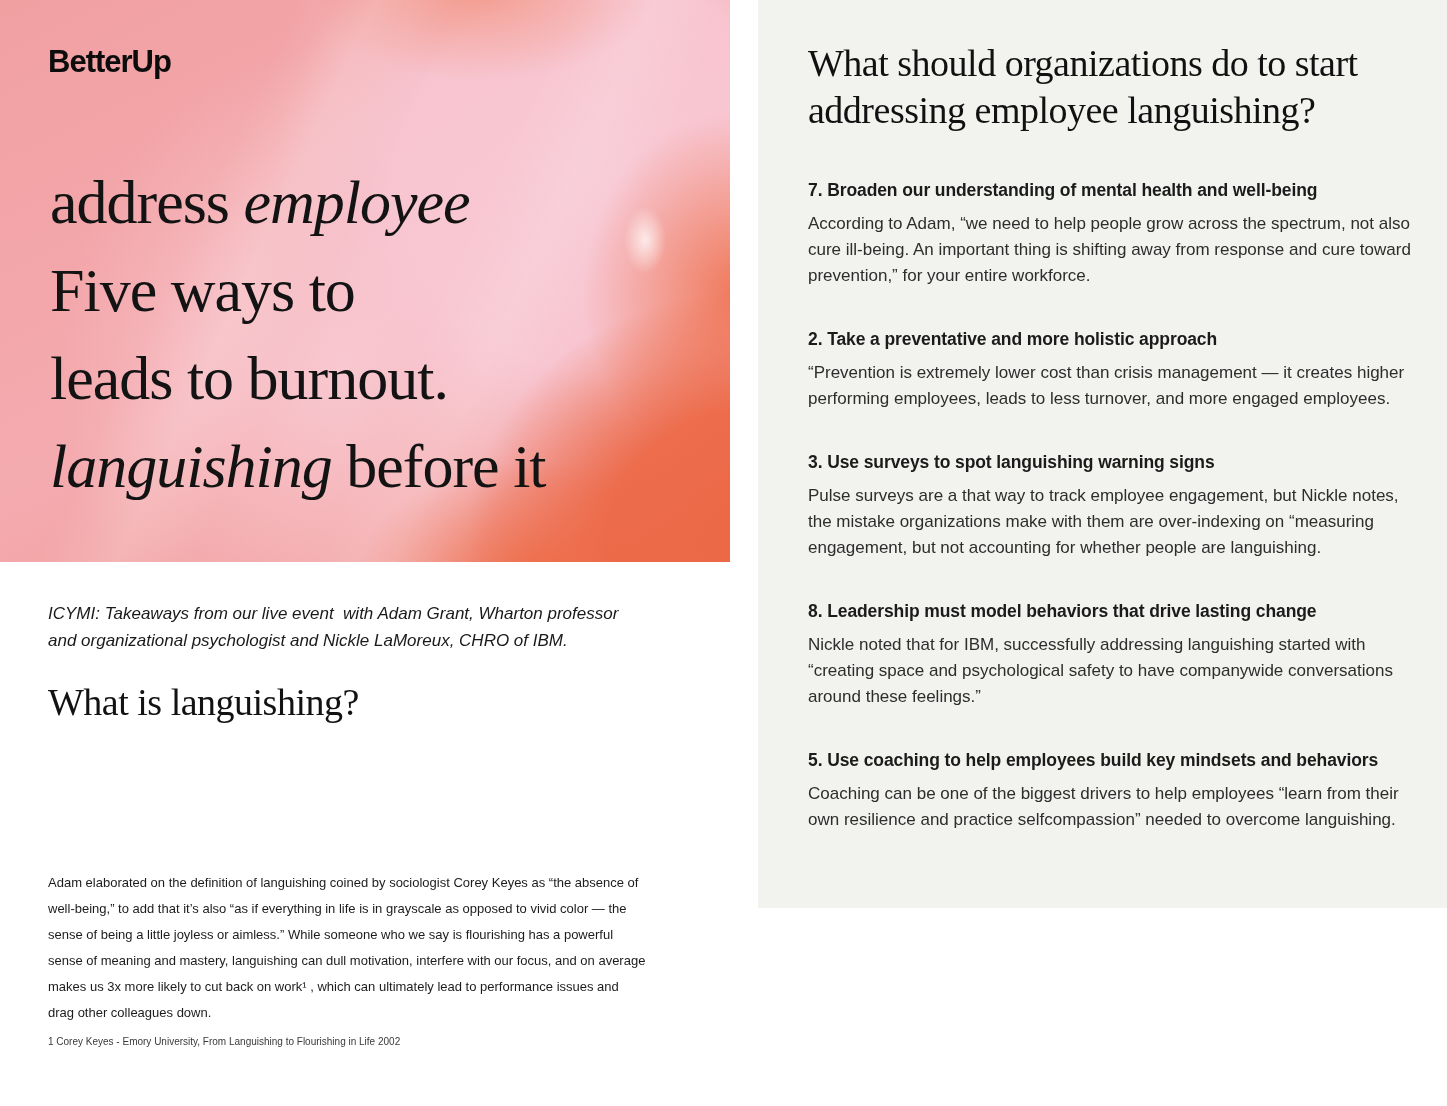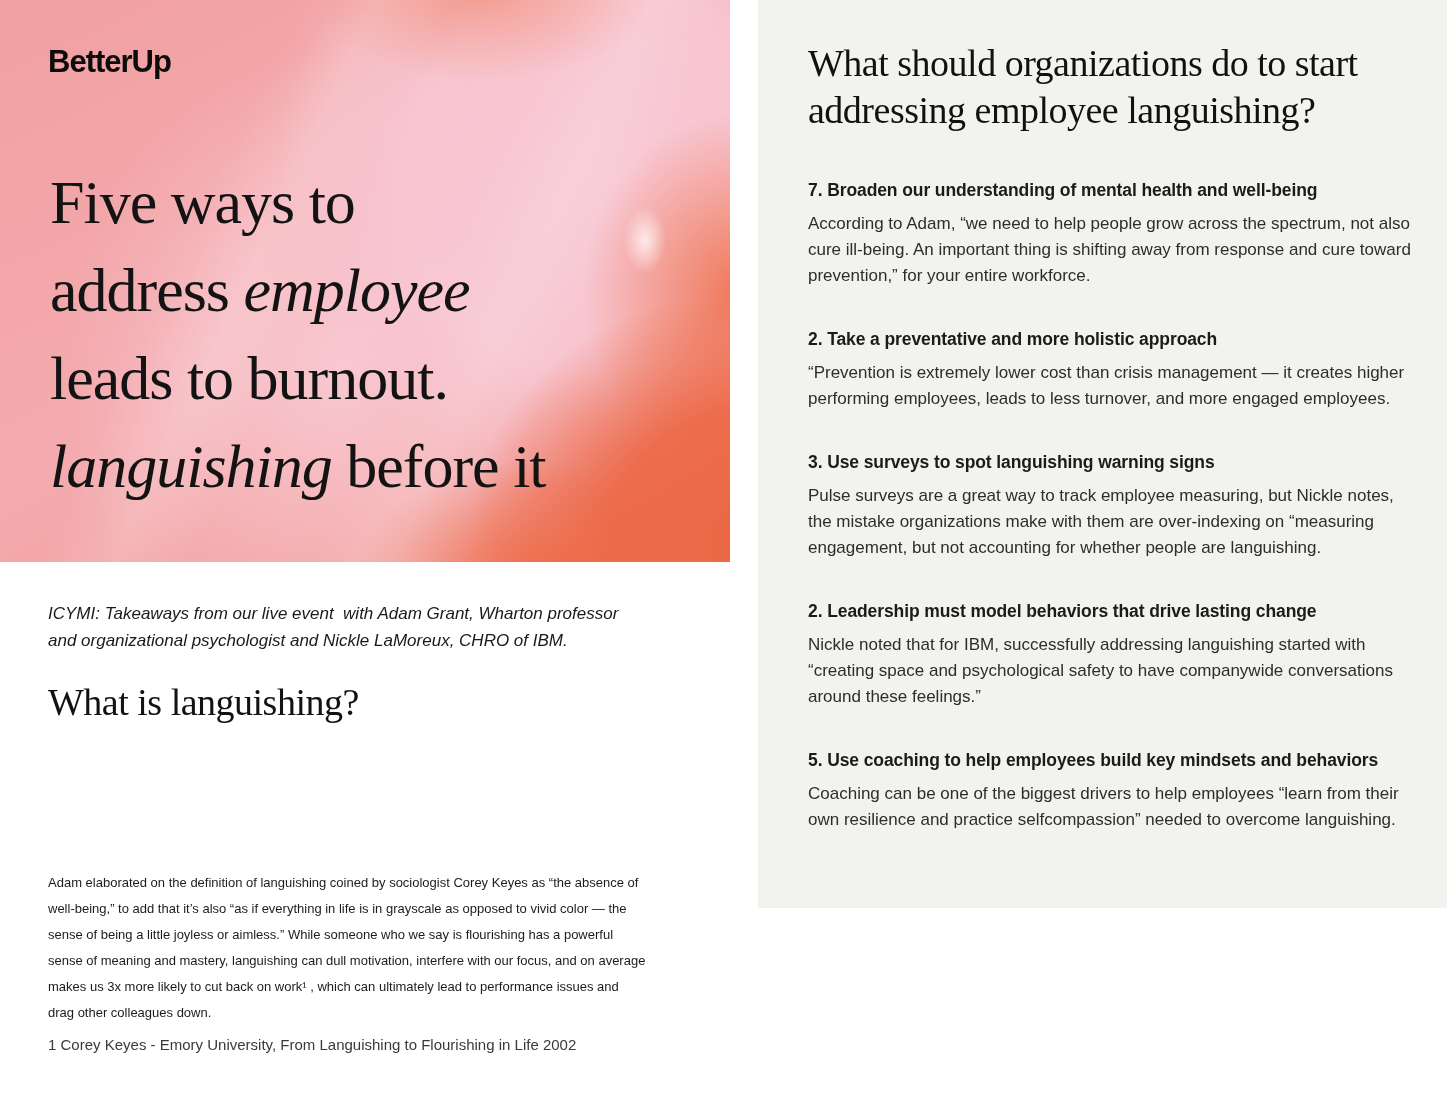--- a/index.html
+++ b/index.html
@@ -42,21 +42,21 @@
     white-space:pre-wrap; width:602px;
   }
   .what-heading {
     margin-top:26px; font-family:"Liberation Serif", serif; font-weight:400;
     font-size:38px; color:#121212; letter-spacing:-0.5px;
   }
   .left-paragraph {
     margin-top:146px; width:600px;
     font-size:13px; line-height:26px; color:#1c1c1c;
   }
-  .footnote { margin-top:10px; font-size:15px; color:#3a3a3a; }
+  .footnote { margin-top:10px; font-size:10px; color:#3a3a3a; }
 
   
   .right-col { width:812px; height:1106px; display:flex; flex-direction:row; }
   .right-main {
     background:#f2f2ef; height:908px; padding:40px 50px 0 50px;
   }
   .right-heading {
     font-family:"Liberation Serif", serif; font-weight:400;
     font-size:38px; line-height:47px; color:#111; letter-spacing:-0.5px;
     width:620px; margin-bottom:46px;
@@ -85,22 +85,22 @@
 </head>
 <body>
 
 <div class="page">
 
   <div class="left-col">
 
     <div class="hero">
       <div class="logo">BetterUp</div>
       <div class="hero-title">
+        <div class="line"><span>address </span><span class="it">employee</span></div>
         <div class="line"><span>Five ways to</span></div>
-        <div class="line"><span>address </span><span class="it">employee</span></div>
         <div class="line"><span>leads to burnout.</span></div>
         <div class="line"><span class="it">languishing</span><span> before it</span></div>
       </div>
     </div>
 
     <div class="left-content">
       <p class="icymi">ICYMI: Takeaways from our live event  with Adam Grant, Wharton professor and organizational psychologist and Nickle LaMoreux, CHRO of IBM.</p>
       <h2 class="what-heading">What is languishing?</h2>
       <p class="left-paragraph">Adam elaborated on the definition of languishing coined by sociologist Corey Keyes as “the absence of well-being,” to add that it’s also “as if everything in life is in grayscale as opposed to vivid color — the sense of being a little joyless or aimless.” While someone who we say is flourishing has a powerful sense of meaning and mastery, languishing can dull motivation, interfere with our focus, and on average makes us 3x more likely to cut back on work¹ , which can ultimately lead to performance issues and drag other colleagues down.</p>
       <p class="footnote">1 Corey Keyes - Emory University, From Languishing to Flourishing in Life 2002</p>
@@ -116,25 +116,25 @@
         <div class="item-body">According to Adam, “we need to help people grow across the spectrum, not also cure ill-being. An important thing is shifting away from response and cure toward prevention,” for your entire workforce.</div>
       </div>
 
       <div class="item">
         <div class="item-heading">2. Take a preventative and more holistic approach</div>
         <div class="item-body">“Prevention is extremely lower cost than crisis management — it creates higher performing employees, leads to less turnover, and more engaged employees.</div>
       </div>
 
       <div class="item">
         <div class="item-heading">3. Use surveys to spot languishing warning signs</div>
-        <div class="item-body">Pulse surveys are a great way to track employee measuring, but Nickle notes, the mistake organizations make with them are over-indexing on “measuring engagement, but not accounting for whether people are languishing.</div>
+        <div class="item-body">Pulse surveys are a that way to track employee engagement, but Nickle notes, the mistake organizations make with them are over-indexing on “measuring engagement, but not accounting for whether people are languishing.</div>
       </div>
 
       <div class="item">
-        <div class="item-heading">2. Leadership must model behaviors that drive lasting change</div>
+        <div class="item-heading">8. Leadership must model behaviors that drive lasting change</div>
         <div class="item-body">Nickle noted that for IBM, successfully addressing languishing started with “creating space and psychological safety to have companywide conversations around these feelings.”</div>
       </div>
 
       <div class="item">
         <div class="item-heading">5. Use coaching to help employees build key mindsets and behaviors</div>
         <div class="item-body">Coaching can be one of the biggest drivers to help employees “learn from their own resilience and practice selfcompassion” needed to overcome languishing.</div>
       </div>
     </div>
 
     <div class="cta">

